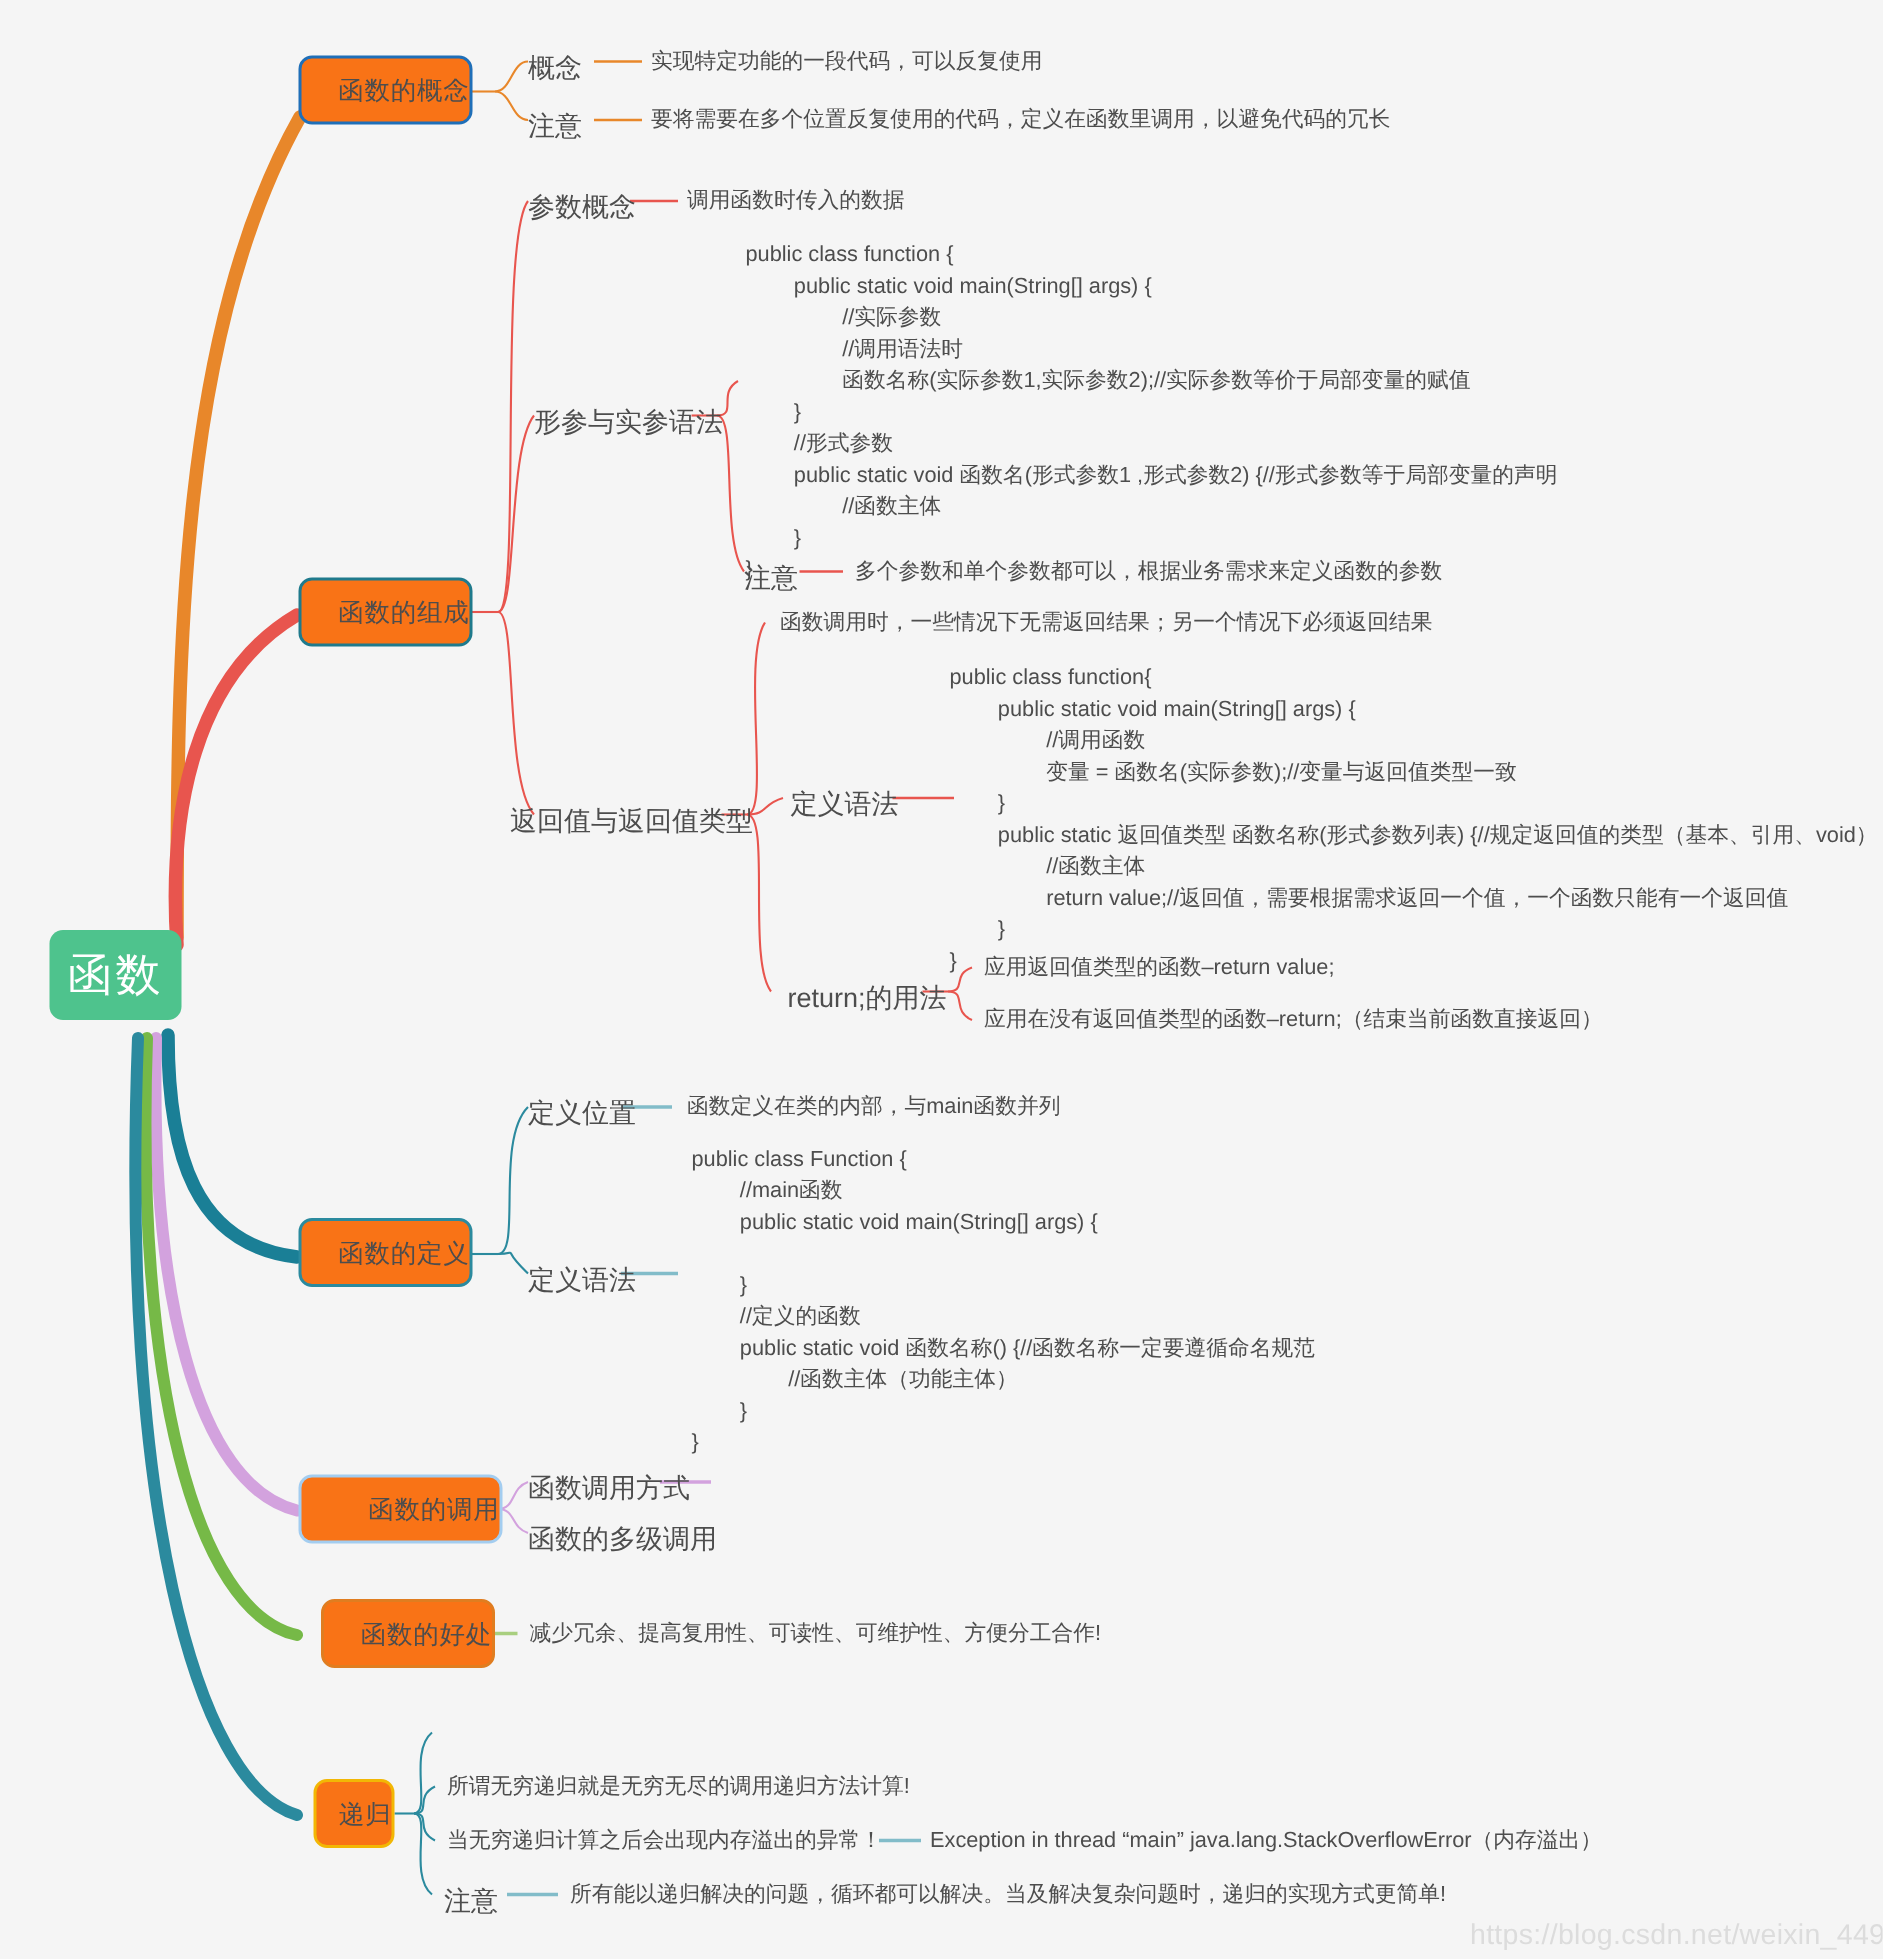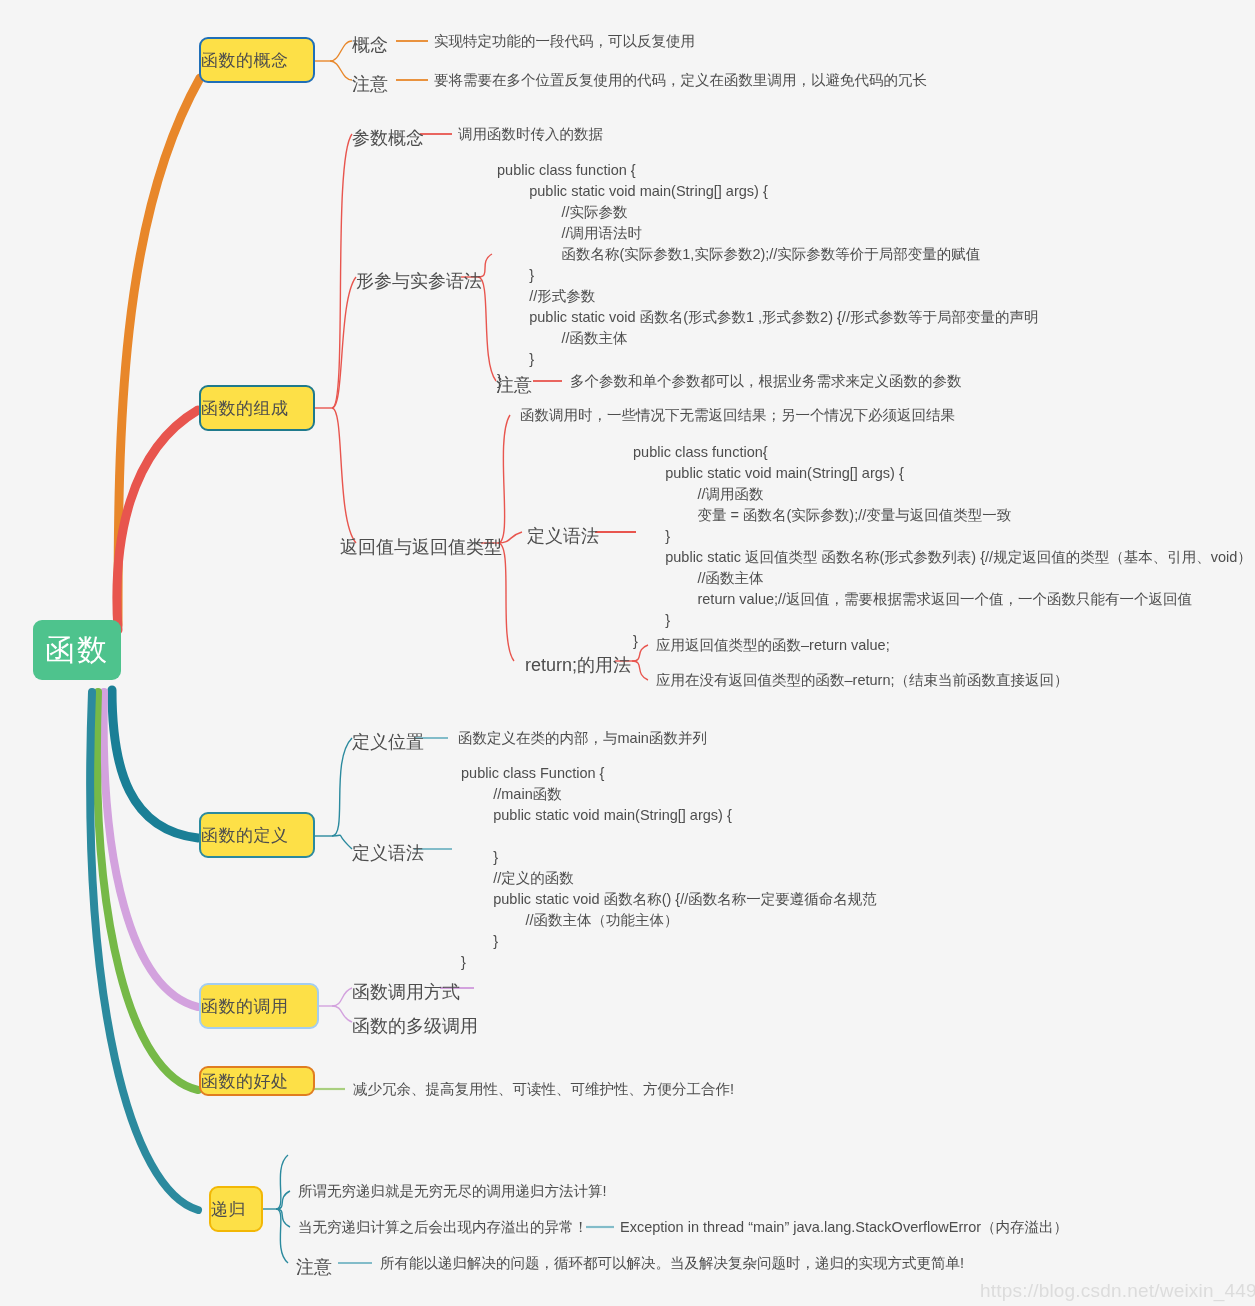--- a/index.html
+++ b/index.html
@@ -24,26 +24,26 @@
   }
   .svg-layer {
     position: absolute;
     left: 0; top: 0;
     width: 1255px;
     height: 1306px;
     pointer-events: none;
   }
   .node {
     position: absolute;
-    background: #fde047;
+    background: #f97316;
     border-radius: 9px;
     box-sizing: border-box;
     display: flex;
     align-items: center;
-    justify-content: flex-start;
+    justify-content: flex-end;
     font-size: 17px;
     color: #4d4d4d;
     letter-spacing: 0.5px;
     white-space: nowrap;
   }
   .root-node {
     position: absolute;
     background: #4ec38d;
     border-radius: 9px;
     display: flex;
@@ -206,27 +206,27 @@
         //main函数
         public static void main(String[] args) {
 
         }
         //定义的函数
         public static void 函数名称() {//函数名称一定要遵循命名规范
                 //函数主体（功能主体）
         }
 }</div>
 
-  <div class="node" style="left:199px; top:983px; width:120px; height:46px; border:2.5px solid #a3cdf0;">
+  <div class="node" style="left:199px; top:983px; width:136px; height:46px; border:2.5px solid #a3cdf0;">
     <span>函数的调用</span>
   </div>
   <div class="leaf-sm" style="left:352px; top:980px;">函数调用方式</div>
   <div class="leaf-sm" style="left:352px; top:1014px;">函数的多级调用</div>
 
-  <div class="node" style="left:199px; top:1066px; width:116px; height:30px; border:2.5px solid #e07d20;">
+  <div class="node" style="left:214px; top:1066px; width:116px; height:46px; border:2.5px solid #e07d20;">
     <span>函数的好处</span>
   </div>
   <div class="leaf" style="left:353px; top:1081px;">减少冗余、提高复用性、可读性、可维护性、方便分工合作!</div>
 
   <div class="node" style="left:209px; top:1186px; width:54px; height:46px; border:2.5px solid #f2b705;">
     <span>递归</span>
   </div>
   <div class="leaf" style="left:298px; top:1183px;">所谓无穷递归就是无穷无尽的调用递归方法计算!</div>
   <div class="leaf" style="left:298px; top:1219px;">当无穷递归计算之后会出现内存溢出的异常！</div>
   <div class="leaf" style="left:620px; top:1219px;">Exception in thread “main” java.lang.StackOverflowError（内存溢出）</div>

